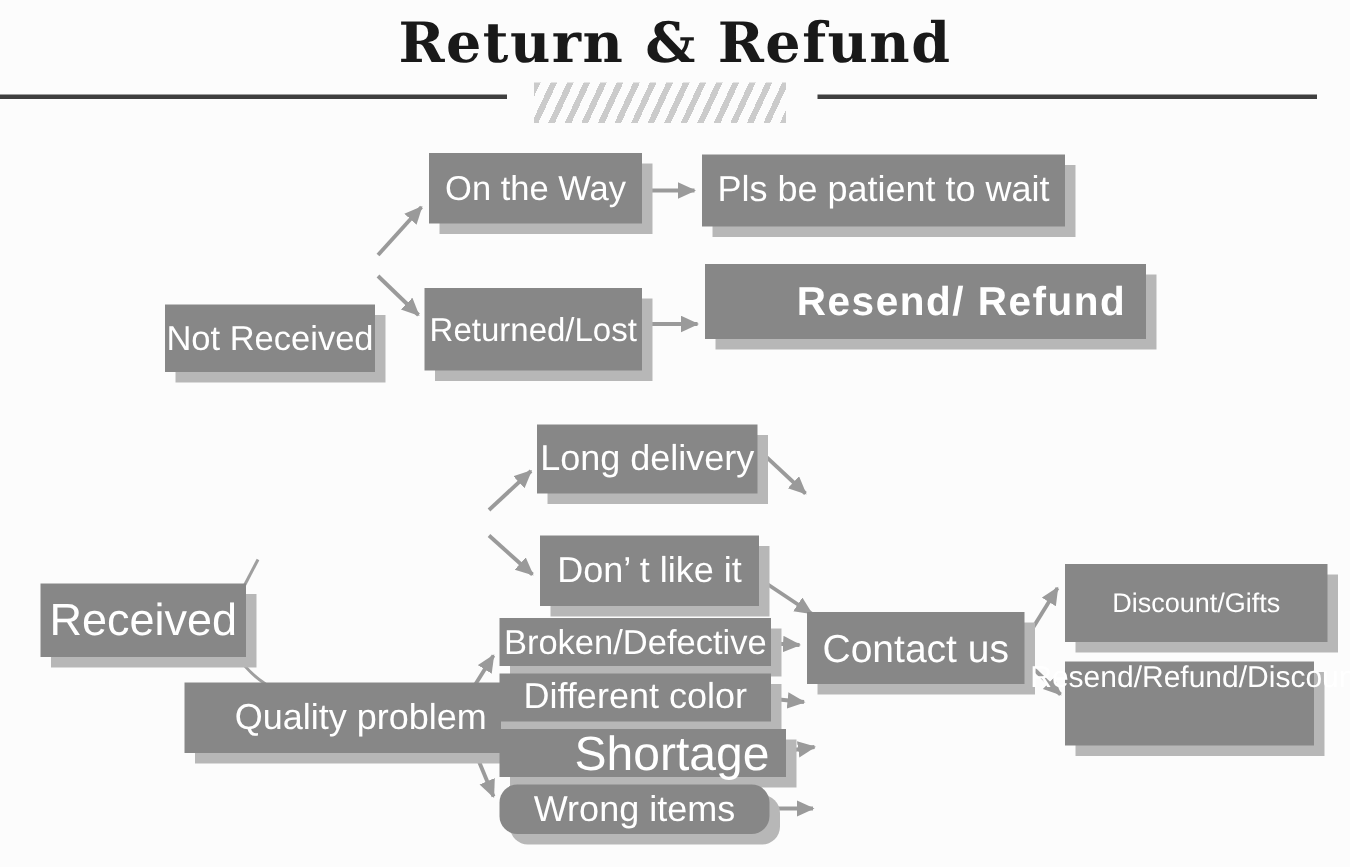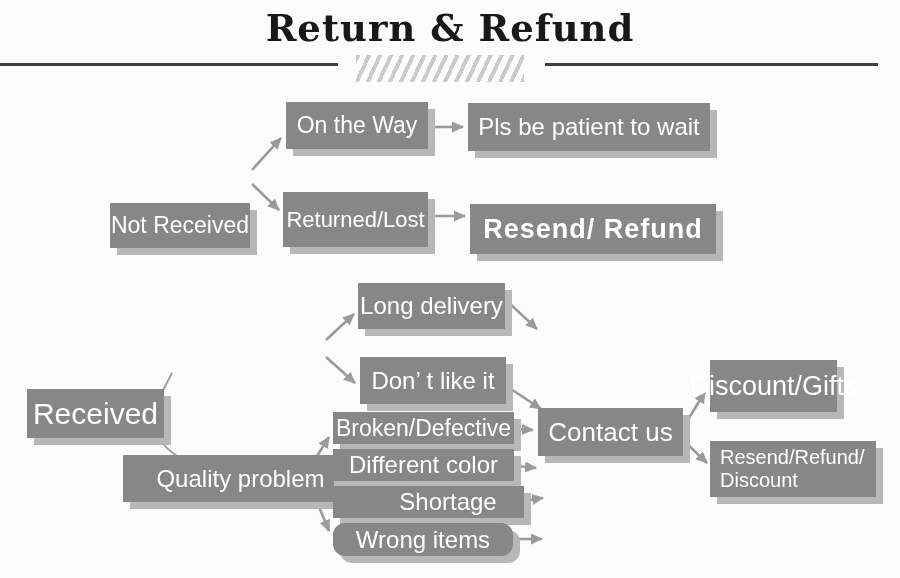--- a/index.html
+++ b/index.html
@@ -32,35 +32,35 @@
   .node{
     position:absolute;background:var(--box);color:var(--box-text);
     display:flex;align-items:center;justify-content:center;
     box-shadow:7px 7px 0 var(--box-shadow);white-space:nowrap;
     font-family:"Liberation Sans",sans-serif;font-weight:400;
   }
   .n-not-received{left:110px;top:155px;width:140px;height:45px;font-size:23px;margin-top:48px;}
   .n-on-the-way{left:286px;top:102px;width:142px;height:47px;font-size:23px;}
   .n-pls-wait{left:468px;top:103px;width:242px;height:48px;font-size:24px;}
   .n-returned-lost{left:283px;top:192px;width:145px;height:55px;font-size:22px;}
-  .n-resend-refund{left:470px;top:204px;width:246px;height:50px;font-size:27px;font-weight:600;letter-spacing:1px;}
+  .n-resend-refund{left:470px;top:176px;width:246px;height:50px;font-size:27px;font-weight:600;letter-spacing:1px;padding-left:48px;}
   .n-received{left:27px;top:389px;width:137px;height:49px;font-size:30px;}
   .n-not-quality-problem{left:123px;top:325px;width:200px;height:47px;font-size:22px;}
   .n-long-delivery{left:358px;top:283px;width:147px;height:46px;font-size:24px;}
   .n-dont-like-it{left:360px;top:357px;width:146px;height:47px;font-size:24px;}
   .n-quality-problem{left:123px;top:455px;width:187px;height:47px;font-size:24px;padding-left:24px;}
   .n-broken-defective{left:333px;top:412px;width:181px;height:32px;font-size:23px;}
   .n-different-color{left:333px;top:449px;width:181px;height:32px;font-size:24px;}
-  .n-shortage{left:333px;top:486px;width:152px;height:32px;font-size:24px;padding-left:39px;}
+  .n-shortage{left:333px;top:486px;width:152px;height:32px;font-size:32px;padding-left:39px;}
   .n-wrong-items{left:333px;top:523px;width:180px;height:33px;font-size:24px;border-radius:12px;}
   .n-contact-us{left:538px;top:408px;width:145px;height:48px;font-size:26px;}
-  .n-discount-gifts{left:710px;top:360px;width:127px;height:52px;font-size:27px;}
+  .n-discount-gifts{left:710px;top:376px;width:175px;height:52px;font-size:18px;}
   .n-resend-refund-discount{
     left:710px;top:441px;width:166px;height:56px;font-size:20px;
-    flex-direction:column;align-items:flex-start;justify-content:center;
+    align-items:flex-start;justify-content:center;
     padding-left:10px;box-sizing:border-box;line-height:1.15;
   }
 </style>
 </head>
 <body>
 
 <div class="canvas">
 
   <h1 class="title">Return &amp; Refund</h1>
   <div class="rule rule-left"></div>

